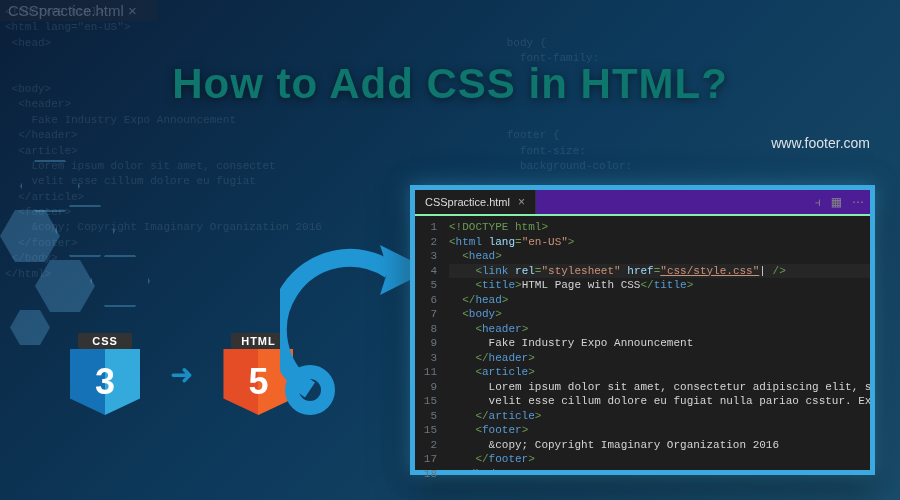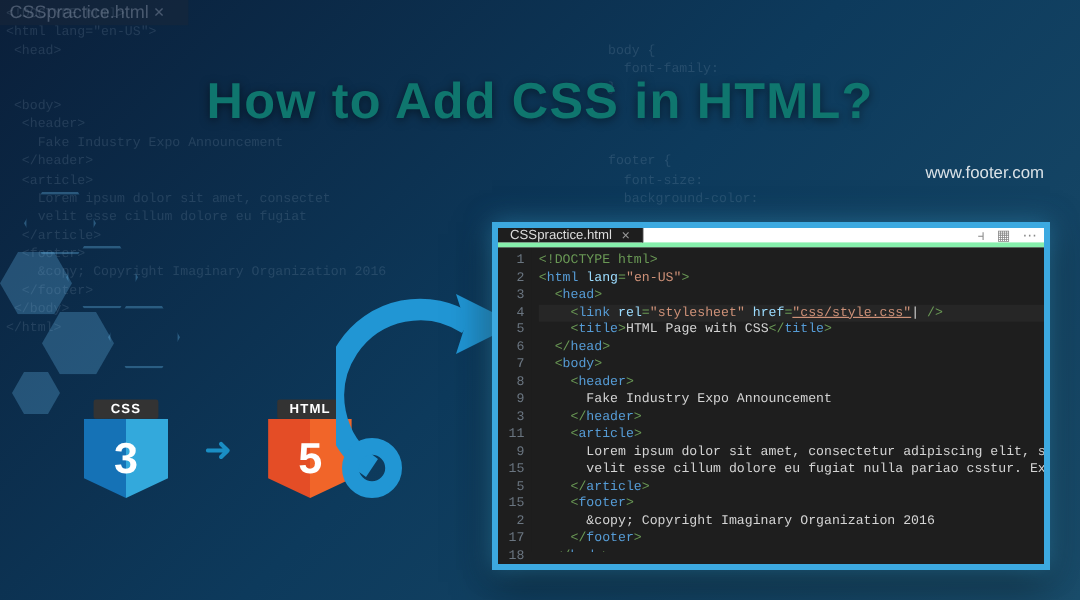--- a/index.html
+++ b/index.html
@@ -120,23 +120,23 @@
       position: absolute;
       right: 25px;
       bottom: 25px;
       width: 465px;
       height: 290px;
       background: #1e1e1e;
       border: 5px solid #3ca9e0;
       box-shadow: 0 0 20px rgba(60,169,224,0.5), 0 10px 30px rgba(0,0,0,0.6);
     }
     .code-tabbar {
-      height: 16px;
-      background: #ffffff;
-      border-bottom: 4px solid #86efac;
+      height: 26px;
+      background: #4c1d95;
+      border-bottom: 2px solid #86efac;
       display: flex;
       align-items: stretch;
       position: relative;
     }
     .code-tab {
       background: #1e1e1e;
       color: #ddd;
       font-size: 11px;
       padding: 0 10px;
       display: flex;

